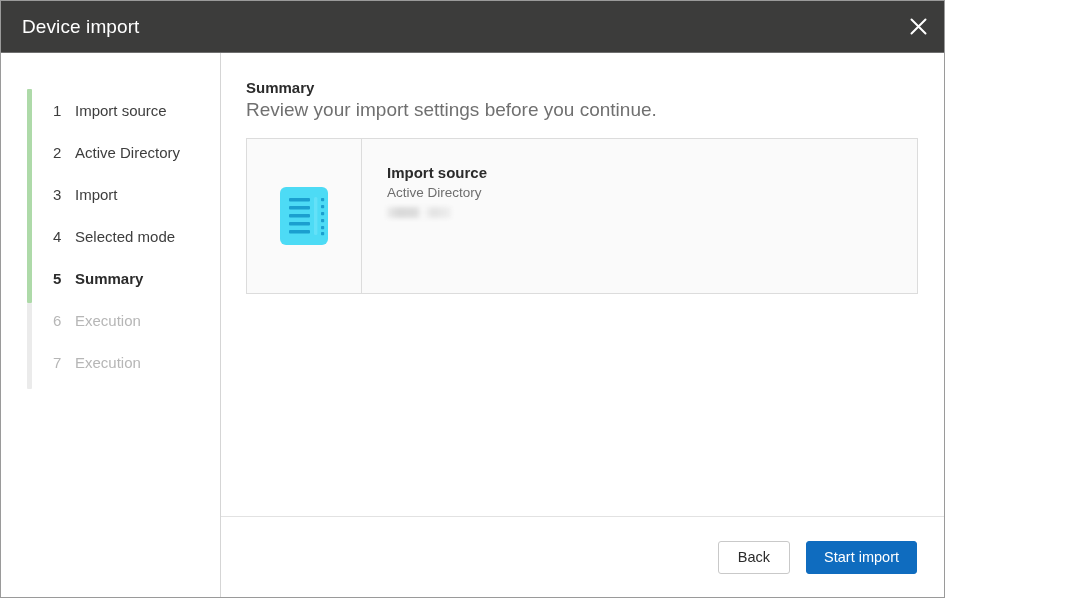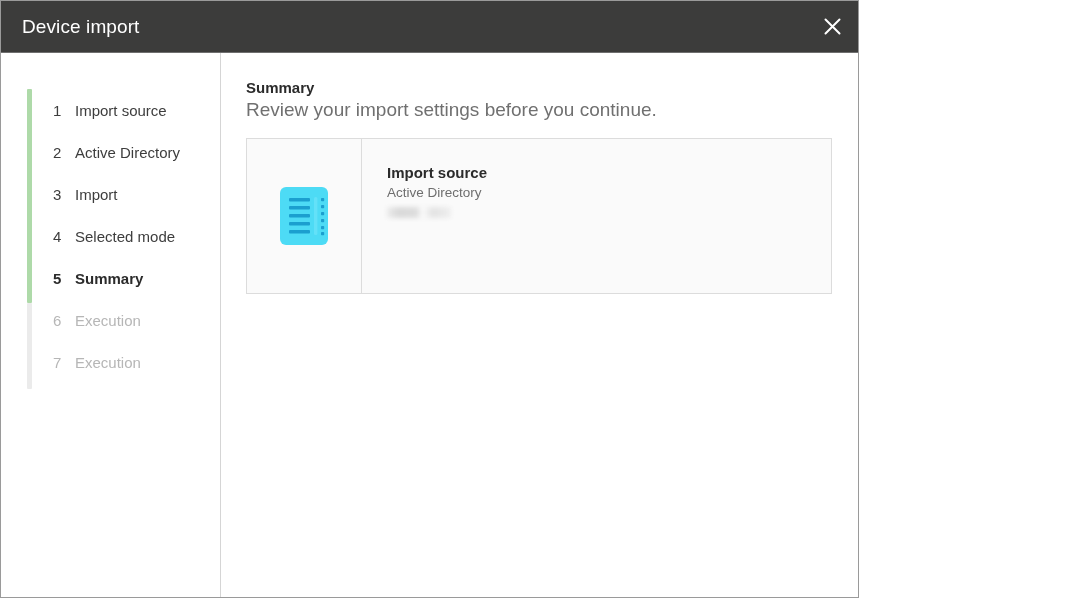--- a/index.html
+++ b/index.html
@@ -4,21 +4,21 @@
 <style>
   * { box-sizing: border-box; margin: 0; padding: 0; }
   html, body {
     width: 1075px; height: 598px;
     background: #ffffff;
     font-family: "Liberation Sans", "DejaVu Sans", sans-serif;
     overflow: hidden;
   }
   .window {
     position: relative;
-    width: 859px; height: 598px;
+    width: 945px; height: 598px;
     background: #ffffff;
     border: 1px solid #9a9a9a;
     display: flex; flex-direction: column;
   }
   
   .titlebar {
     height: 52px;
     background: #3c3c3b;
     display: flex; align-items: center;
     justify-content: space-between;
@@ -262,16 +262,20 @@
           </div>
           <div class="card-text">
             <div class="field-label">Import source</div>
             <div class="field-value">Active Directory</div>
             <div class="field-value redacted"></div>
             <div class="gap"></div>
           </div>
         </div>
       </div>
 
+      <div class="footer">
+        <button class="btn btn-secondary">Back</button>
+        <button class="btn btn-primary">Start import</button>
+      </div>
     </div>
 
   </div>
 </div>
 
 </body></html>

